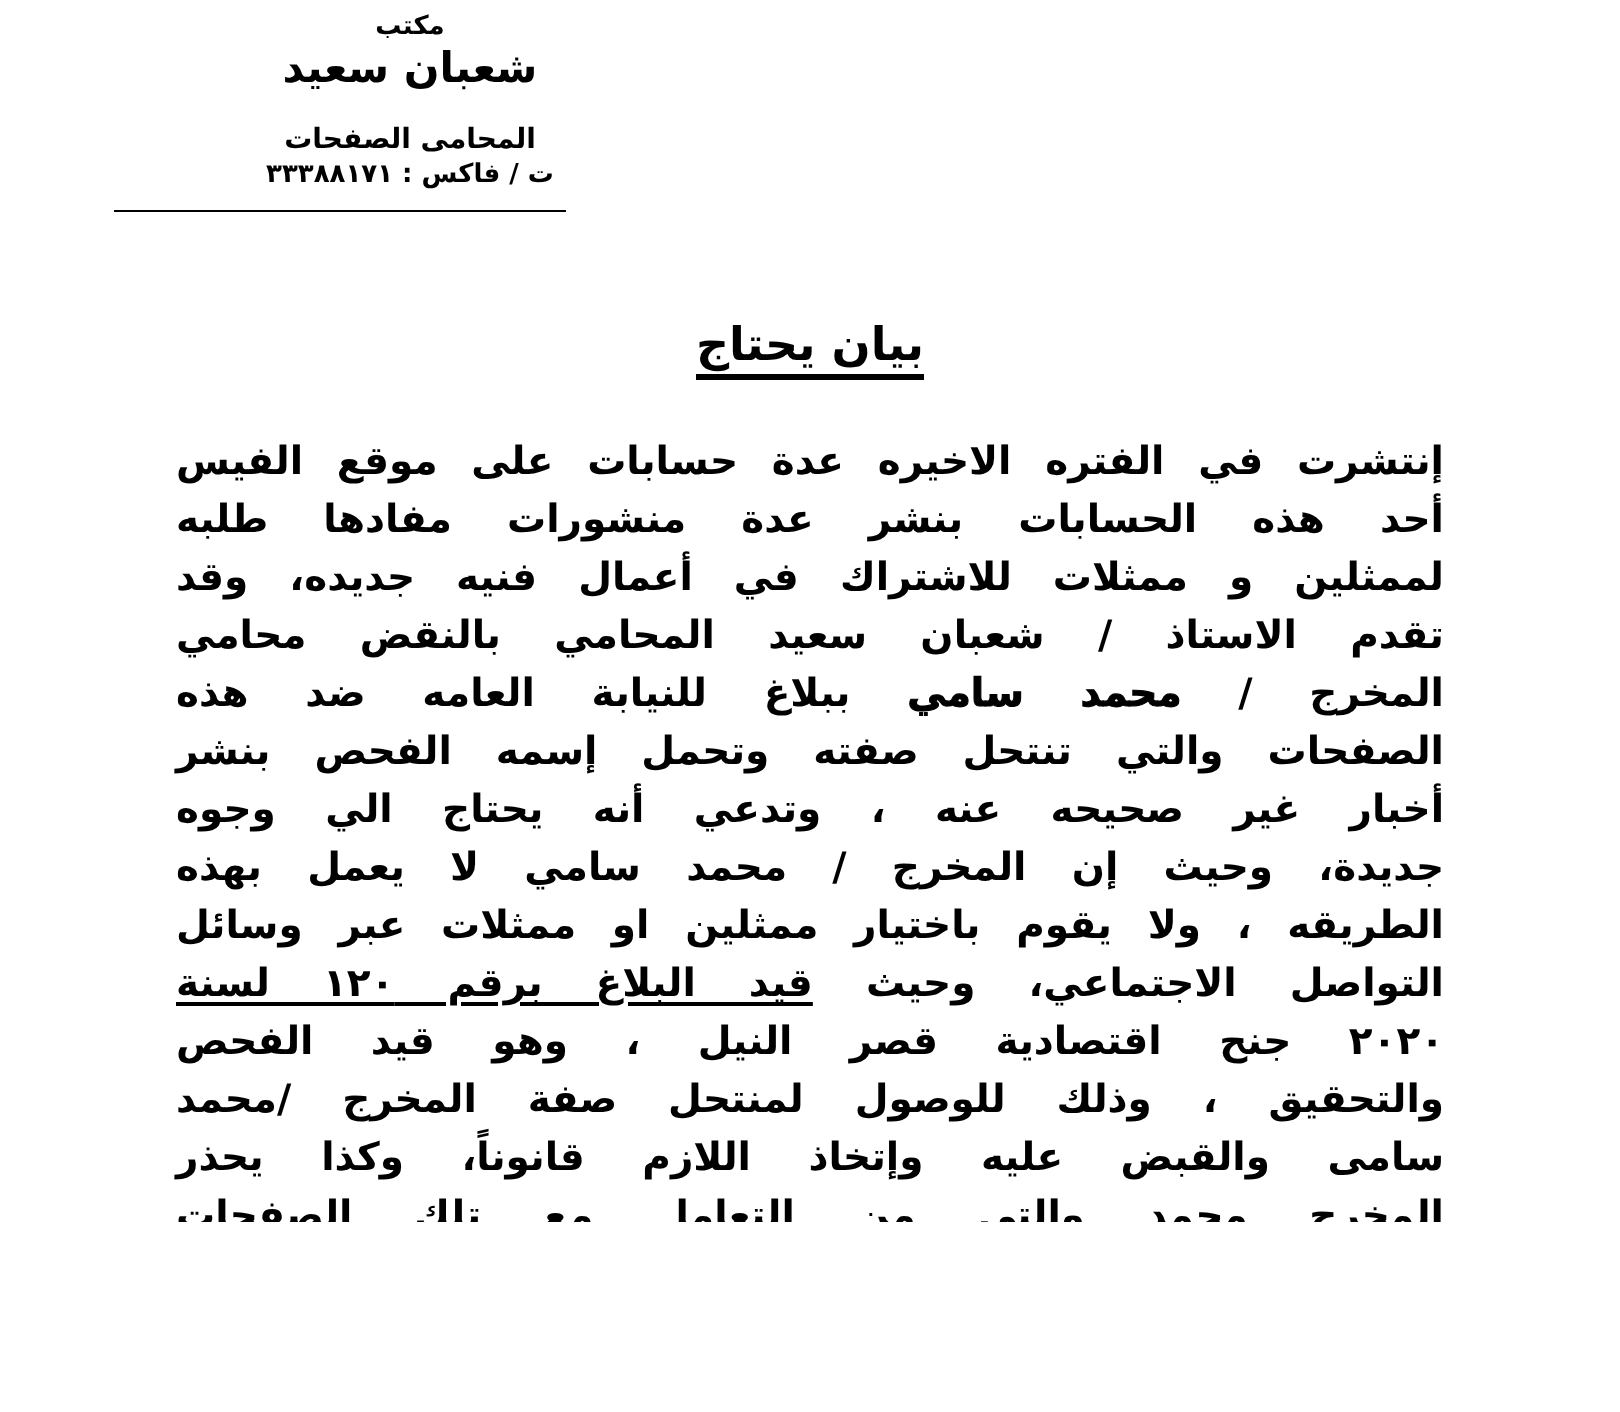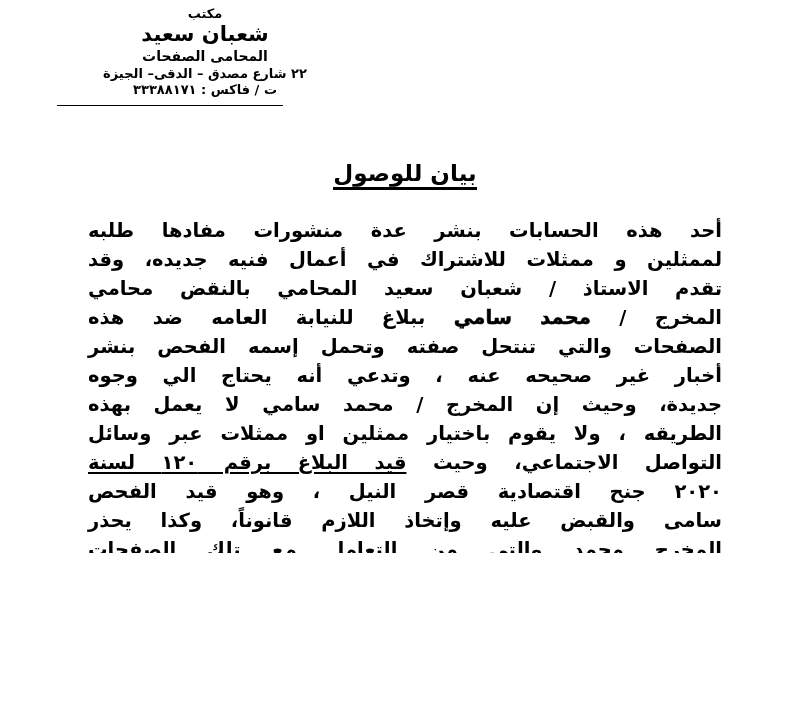--- a/index.html
+++ b/index.html
@@ -27,21 +27,21 @@
     direction: rtl;
   }
   .lh-line {
     display: block;
     font-weight: bold;
     color: #000;
     line-height: 1.18;
     white-space: nowrap;
   }
   .lh-office   { font-size: 13px; letter-spacing: 0px; margin-bottom: 1px; }
-  .lh-name     { font-size: 21px; letter-spacing: 1.5px; margin-bottom: 1px; }
+  .lh-name     { font-size: 21px; letter-spacing: 1.5px; margin-bottom: 15px; }
   .lh-role     { font-size: 14px; letter-spacing: 0px; margin-bottom: 1px; }
   .lh-address  { font-size: 13px; letter-spacing: 0px; margin-bottom: 1px; }
   .lh-phone    { font-size: 13px; letter-spacing: 0px; }
 
   .lh-rule {
     position: absolute;
     top: 105px;
     right: 527px;
     width: 226px;
     height: 0;
@@ -118,37 +118,38 @@
 </style>
 </head>
 <body>
 
 <div class="page">
 
   <div class="letterhead">
     <span class="lh-line lh-office">مكتب</span>
     <span class="lh-line lh-name">شعبان سعيد</span>
     <span class="lh-line lh-role">المحامى الصفحات</span>
-    <span class="lh-line lh-address">٢٢ شارع مصدق – الدقى– الجيزة</span>
     <span class="lh-line lh-phone">ت / فاكس : ٣٣٣٨٨١٧١</span>
   </div>
   <div class="lh-rule"></div>
 
   <div class="doc-title">
-    <span>بيان للوصول</span>
+    <span>بيان يحتاج</span>
   </div>
 
   <div class="body-block" id="body-block">
+      <div class="bline"><span class="seg">إنتشرت في الفتره الاخيره عدة حسابات على موقع الفيس</span></div>
       <div class="bline"><span class="seg">أحد هذه الحسابات بنشر عدة منشورات مفادها طلبه</span></div>
       <div class="bline"><span class="seg">لممثلين و ممثلات للاشتراك في أعمال فنيه جديده، وقد</span></div>
       <div class="bline"><span class="seg">تقدم الاستاذ / شعبان سعيد المحامي بالنقض محامي</span></div>
       <div class="bline"><span class="seg">المخرج / <span class="heavy">محمد سامي</span> ببلاغ للنيابة العامه ضد هذه</span></div>
       <div class="bline"><span class="seg">الصفحات والتي تنتحل صفته وتحمل إسمه الفحص بنشر</span></div>
       <div class="bline"><span class="seg">أخبار غير صحيحه عنه ، وتدعي أنه يحتاج الي وجوه</span></div>
       <div class="bline"><span class="seg">جديدة، وحيث إن المخرج / محمد سامي لا يعمل بهذه</span></div>
       <div class="bline"><span class="seg">الطريقه ، ولا يقوم باختيار ممثلين او ممثلات عبر وسائل</span></div>
       <div class="bline"><span class="seg">التواصل الاجتماعي، وحيث <span class="uu">قيد البلاغ برقم ١٢٠ لسنة</span></span></div>
       <div class="bline u"><span class="seg">٢٠٢٠ جنح اقتصادية قصر النيل ، وهو قيد الفحص</span></div>
+      <div class="bline u"><span class="seg">والتحقيق ، وذلك للوصول لمنتحل صفة المخرج /محمد</span></div>
       <div class="bline u"><span class="seg">سامى والقبض عليه وإتخاذ اللازم قانوناً، وكذا يحذر</span></div>
       <div class="bline u clipped"><span class="seg">المخرج محمد والتي من التعامل مع تلك الصفحات</span></div>
     </div>
 
 </div>
 
 </body></html>

